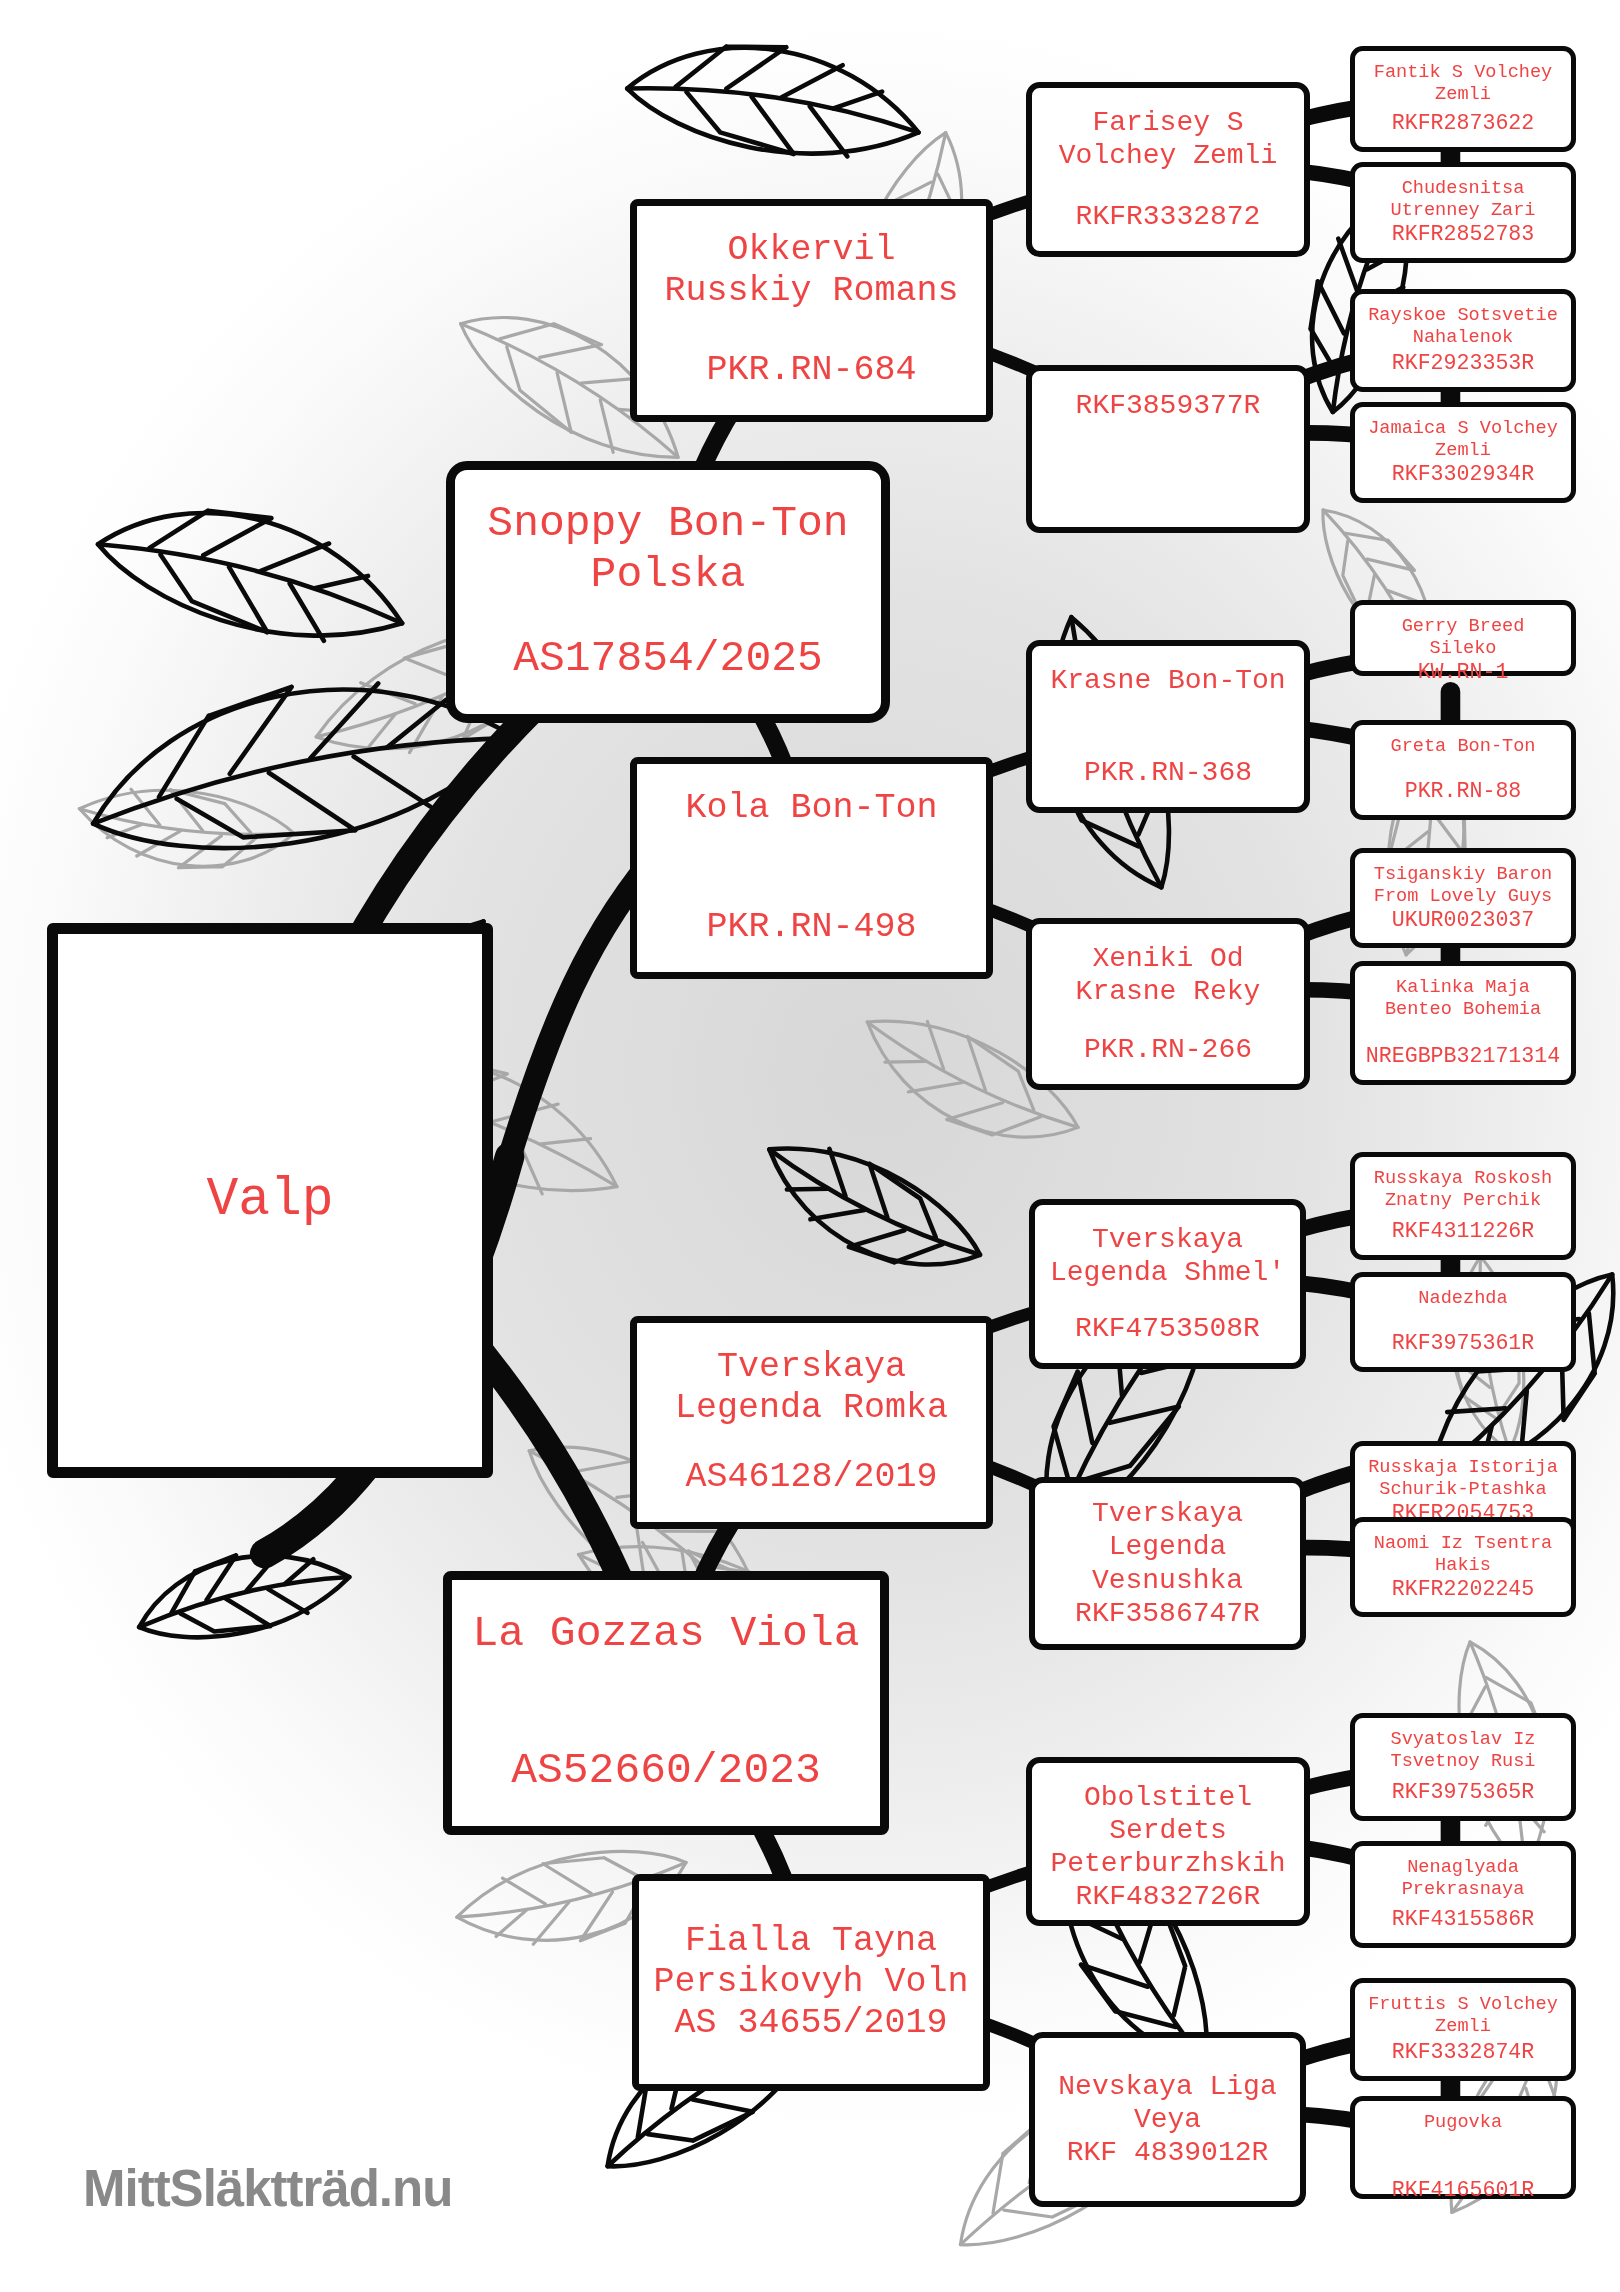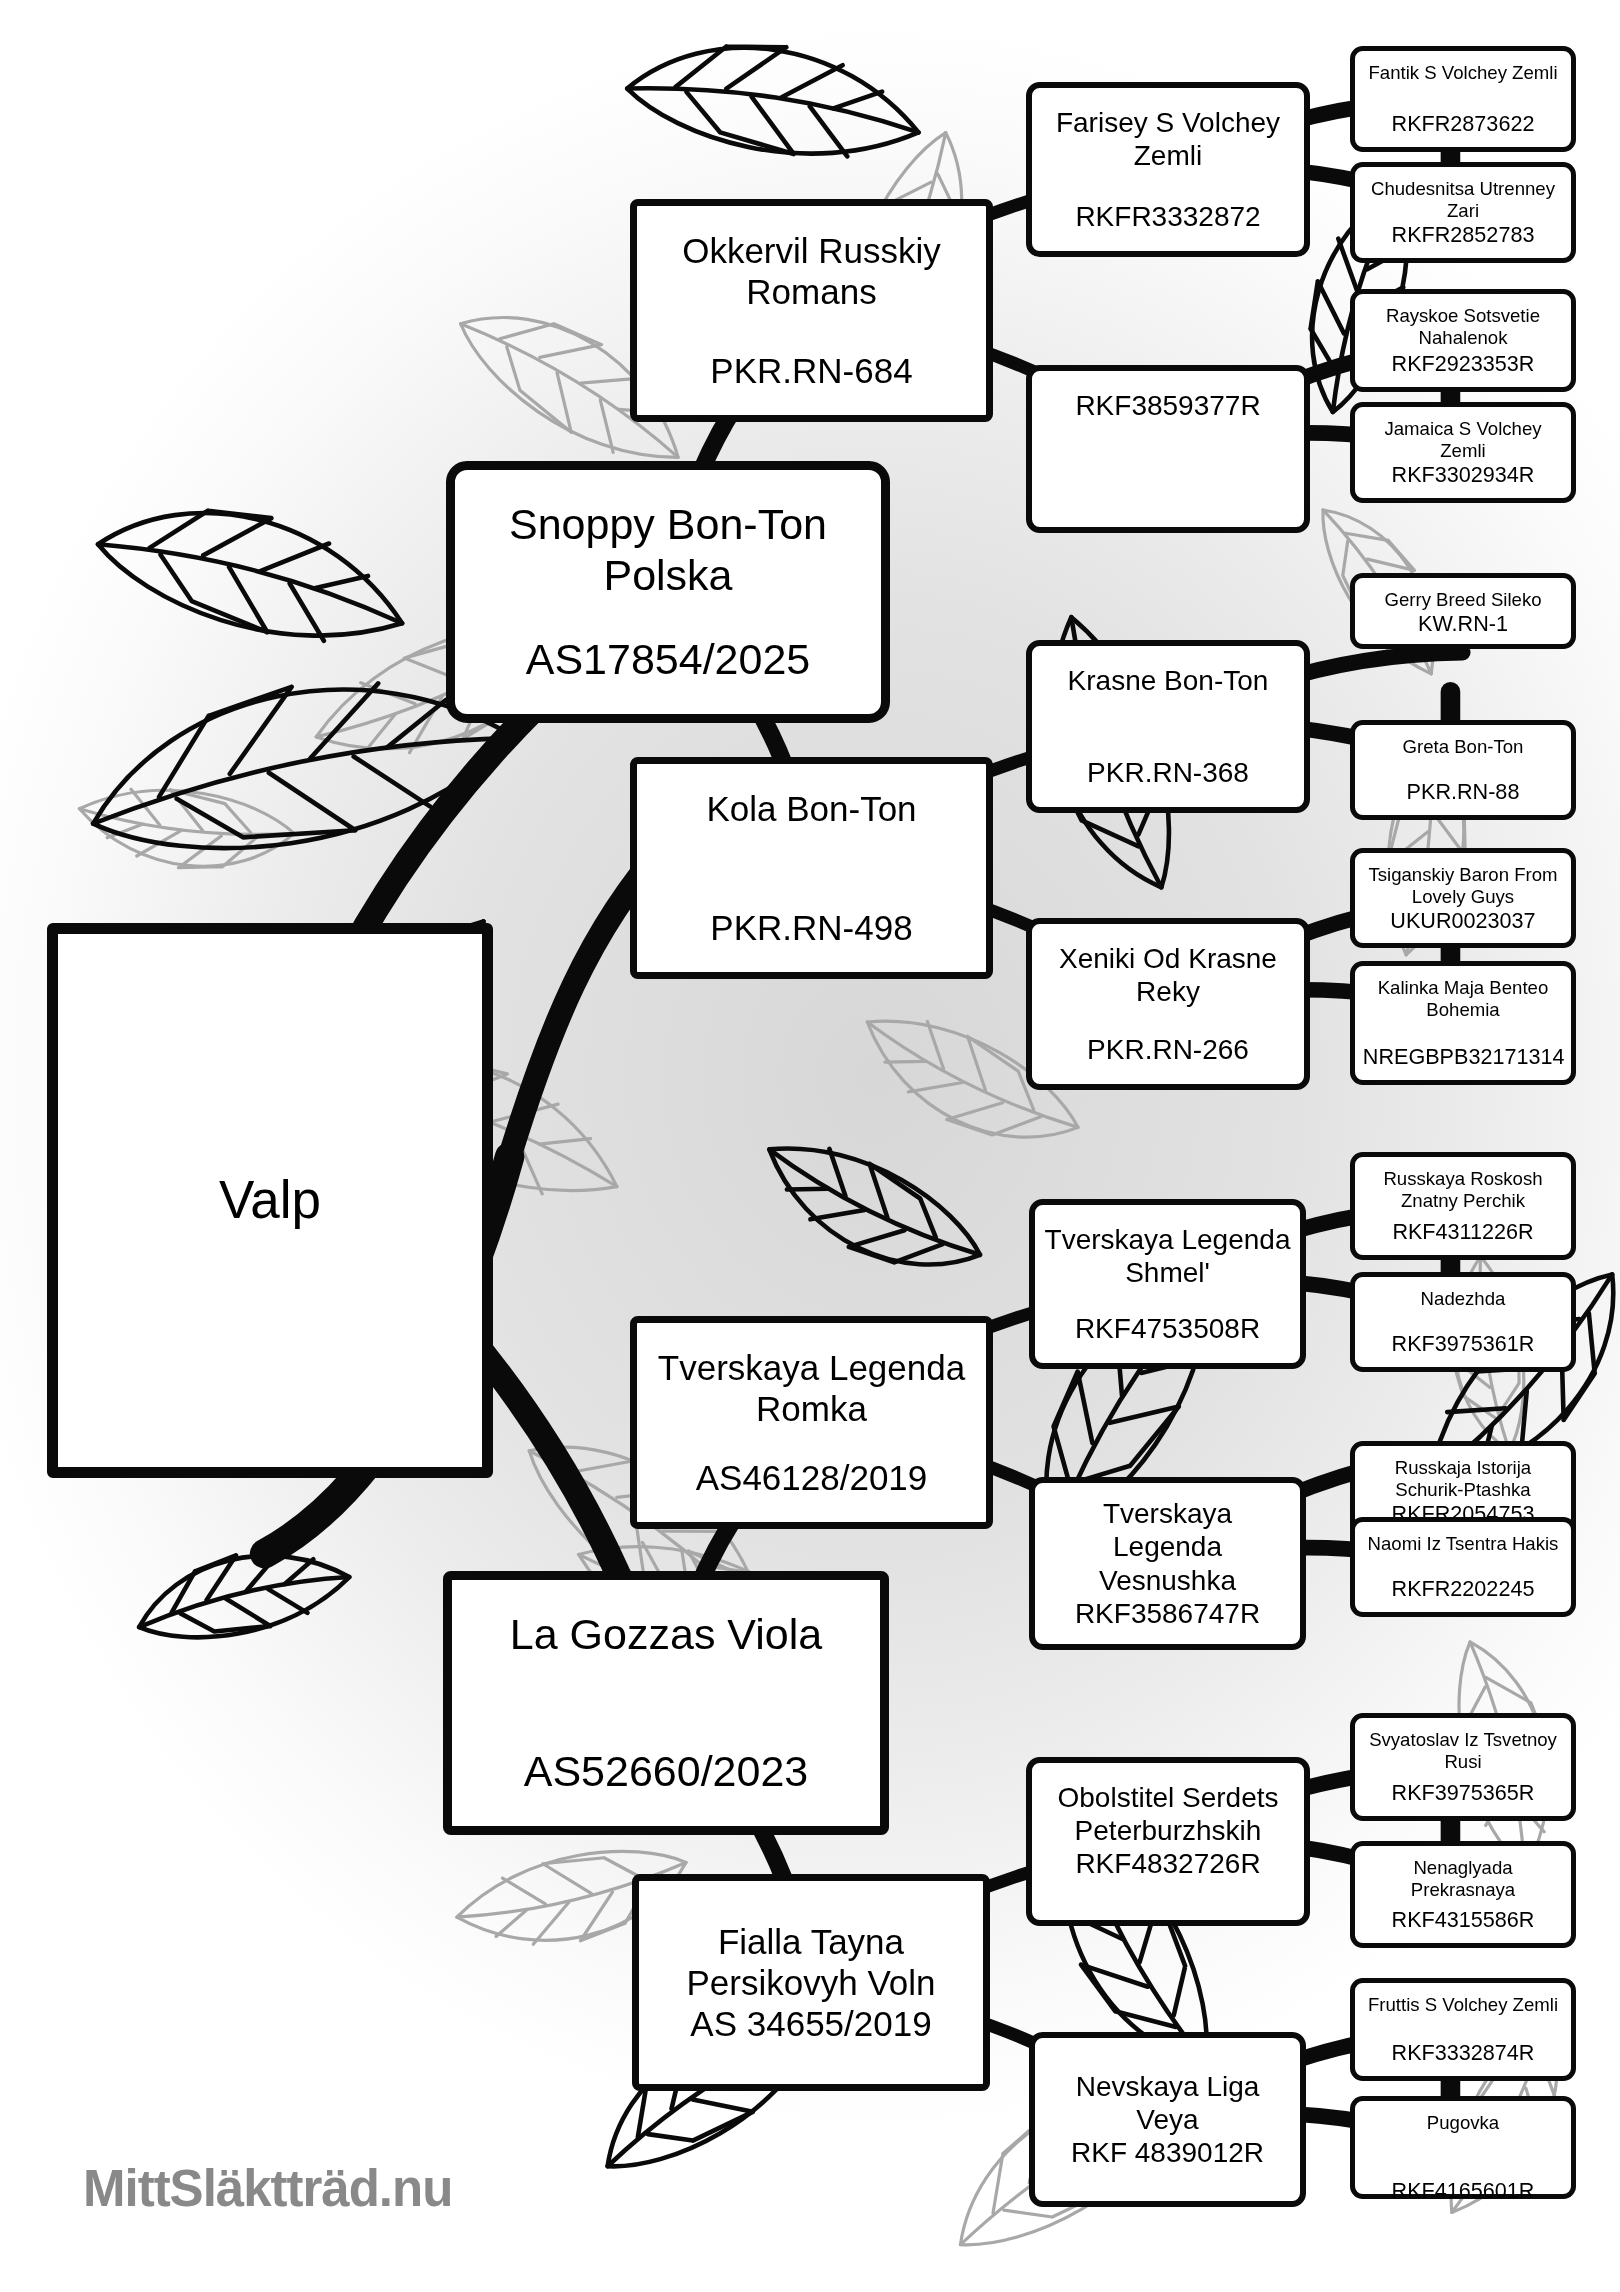--- a/index.html
+++ b/index.html
@@ -9,21 +9,21 @@
   }
   .bg-gradient{
     position:absolute;inset:0;
     background:radial-gradient(ellipse 58% 46% at 54% 47%,
       #d7d7d7 0%, #e2e2e2 45%, #ececec 65%, #fafafa 88%, #ffffff 100%);
   }
   #decor{position:absolute;left:0;top:0;}
   .box{
     position:absolute;background:#ffffff;border:solid #0a0a0a;
     display:flex;flex-direction:column;align-items:center;text-align:center;
-    box-sizing:border-box;color:#000000;line-height:1.18;
+    box-sizing:border-box;color:#ef4444;line-height:1.18;font-family:Liberation Mono, monospace;
   }
   .spread{justify-content:space-between;}
   .stack-top{justify-content:flex-start;}
   .stack-center{justify-content:center;}
   .center-all{justify-content:center;}
   .gen1{border-width:11.8px;border-radius:5.9px;font-size:53px;padding:19.6px;}
   .gen2{border-width:9.8px;border-radius:7.8px;font-size:43px;padding:29px 11.8px;}
   .gen3{border-width:7.8px;border-radius:7.8px;font-size:35px;padding:23.5px 9.8px;}
   .gen4{border-width:6.9px;border-radius:13.7px;font-size:28px;padding:17.6px 7.8px;}
   .gen5{border-width:5.9px;border-radius:12.7px;font-size:18.6px;padding:10.8px 7.8px;}
@@ -195,21 +195,21 @@
         <span class="reg">RKFR2852783</span>
       </div>
       <div class="box gen5 spread" style="left: 1350px; top: 289px; width: 226px; height: 103px;">
         <span class="name">Rayskoe Sotsvetie Nahalenok</span>
         <span class="reg">RKF2923353R</span>
       </div>
       <div class="box gen5 spread" style="left: 1350px; top: 402px; width: 226px; height: 101px;">
         <span class="name">Jamaica S Volchey Zemli</span>
         <span class="reg">RKF3302934R</span>
       </div>
-      <div class="box gen5 spread" style="left: 1350px; top: 573px; width: 226px; height: 76px;">
+      <div class="box gen5 spread" style="left: 1350px; top: 600px; width: 226px; height: 76px;">
         <span class="name">Gerry Breed Sileko</span>
         <span class="reg">KW.RN-1</span>
       </div>
       <div class="box gen5 spread" style="left: 1350px; top: 720px; width: 226px; height: 100px;">
         <span class="name">Greta Bon-Ton</span>
         <span class="reg">PKR.RN-88</span>
       </div>
       <div class="box gen5 spread" style="left: 1350px; top: 848px; width: 226px; height: 100px;">
         <span class="name">Tsiganskiy Baron From Lovely Guys</span>
         <span class="reg">UKUR0023037</span>

